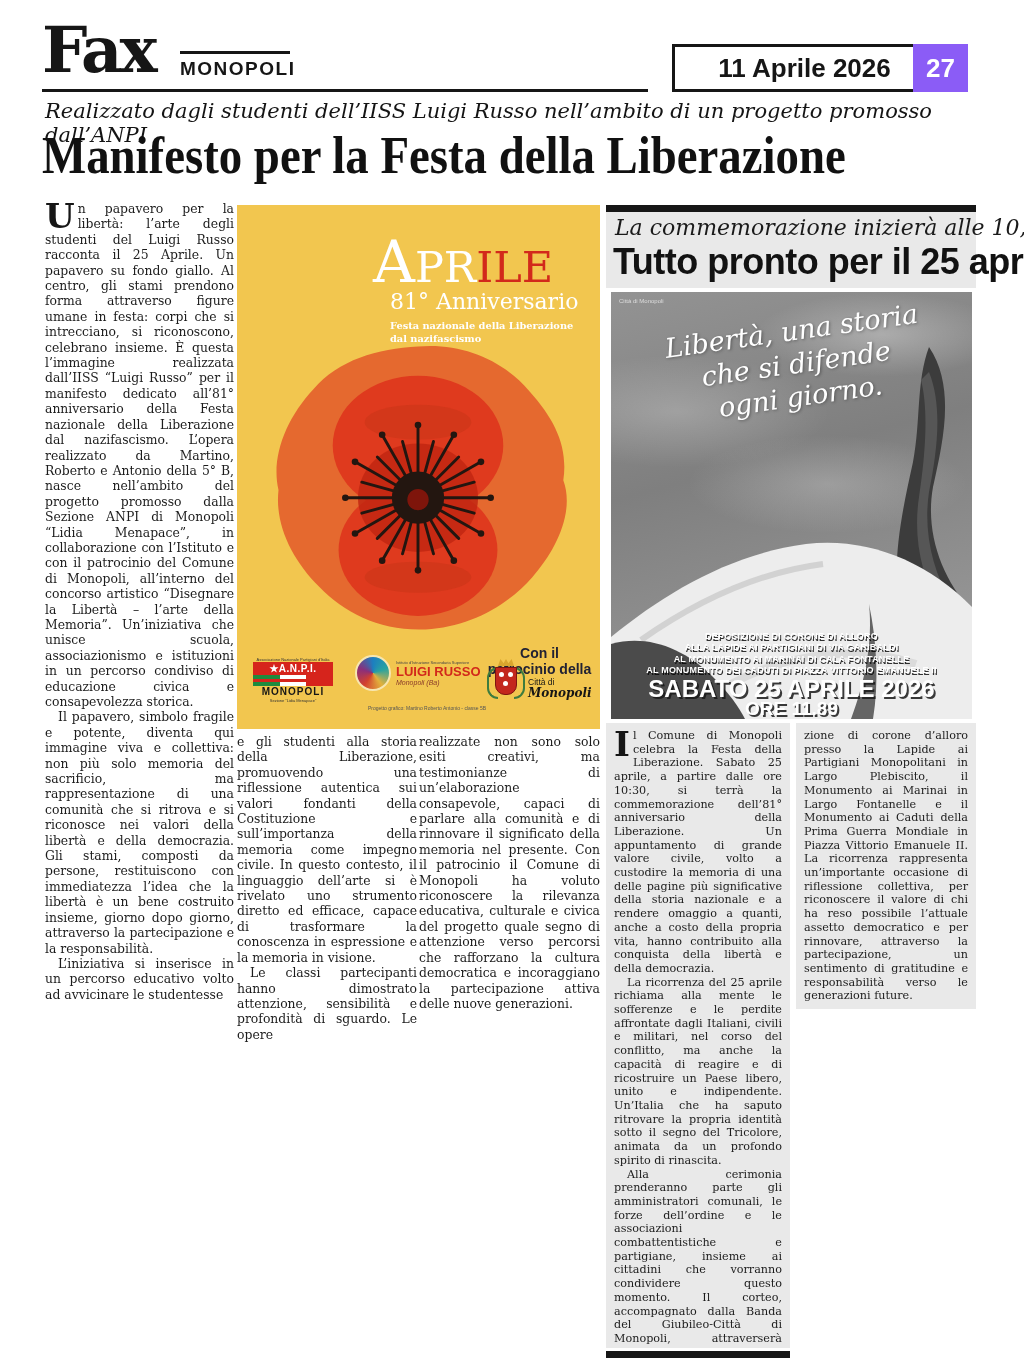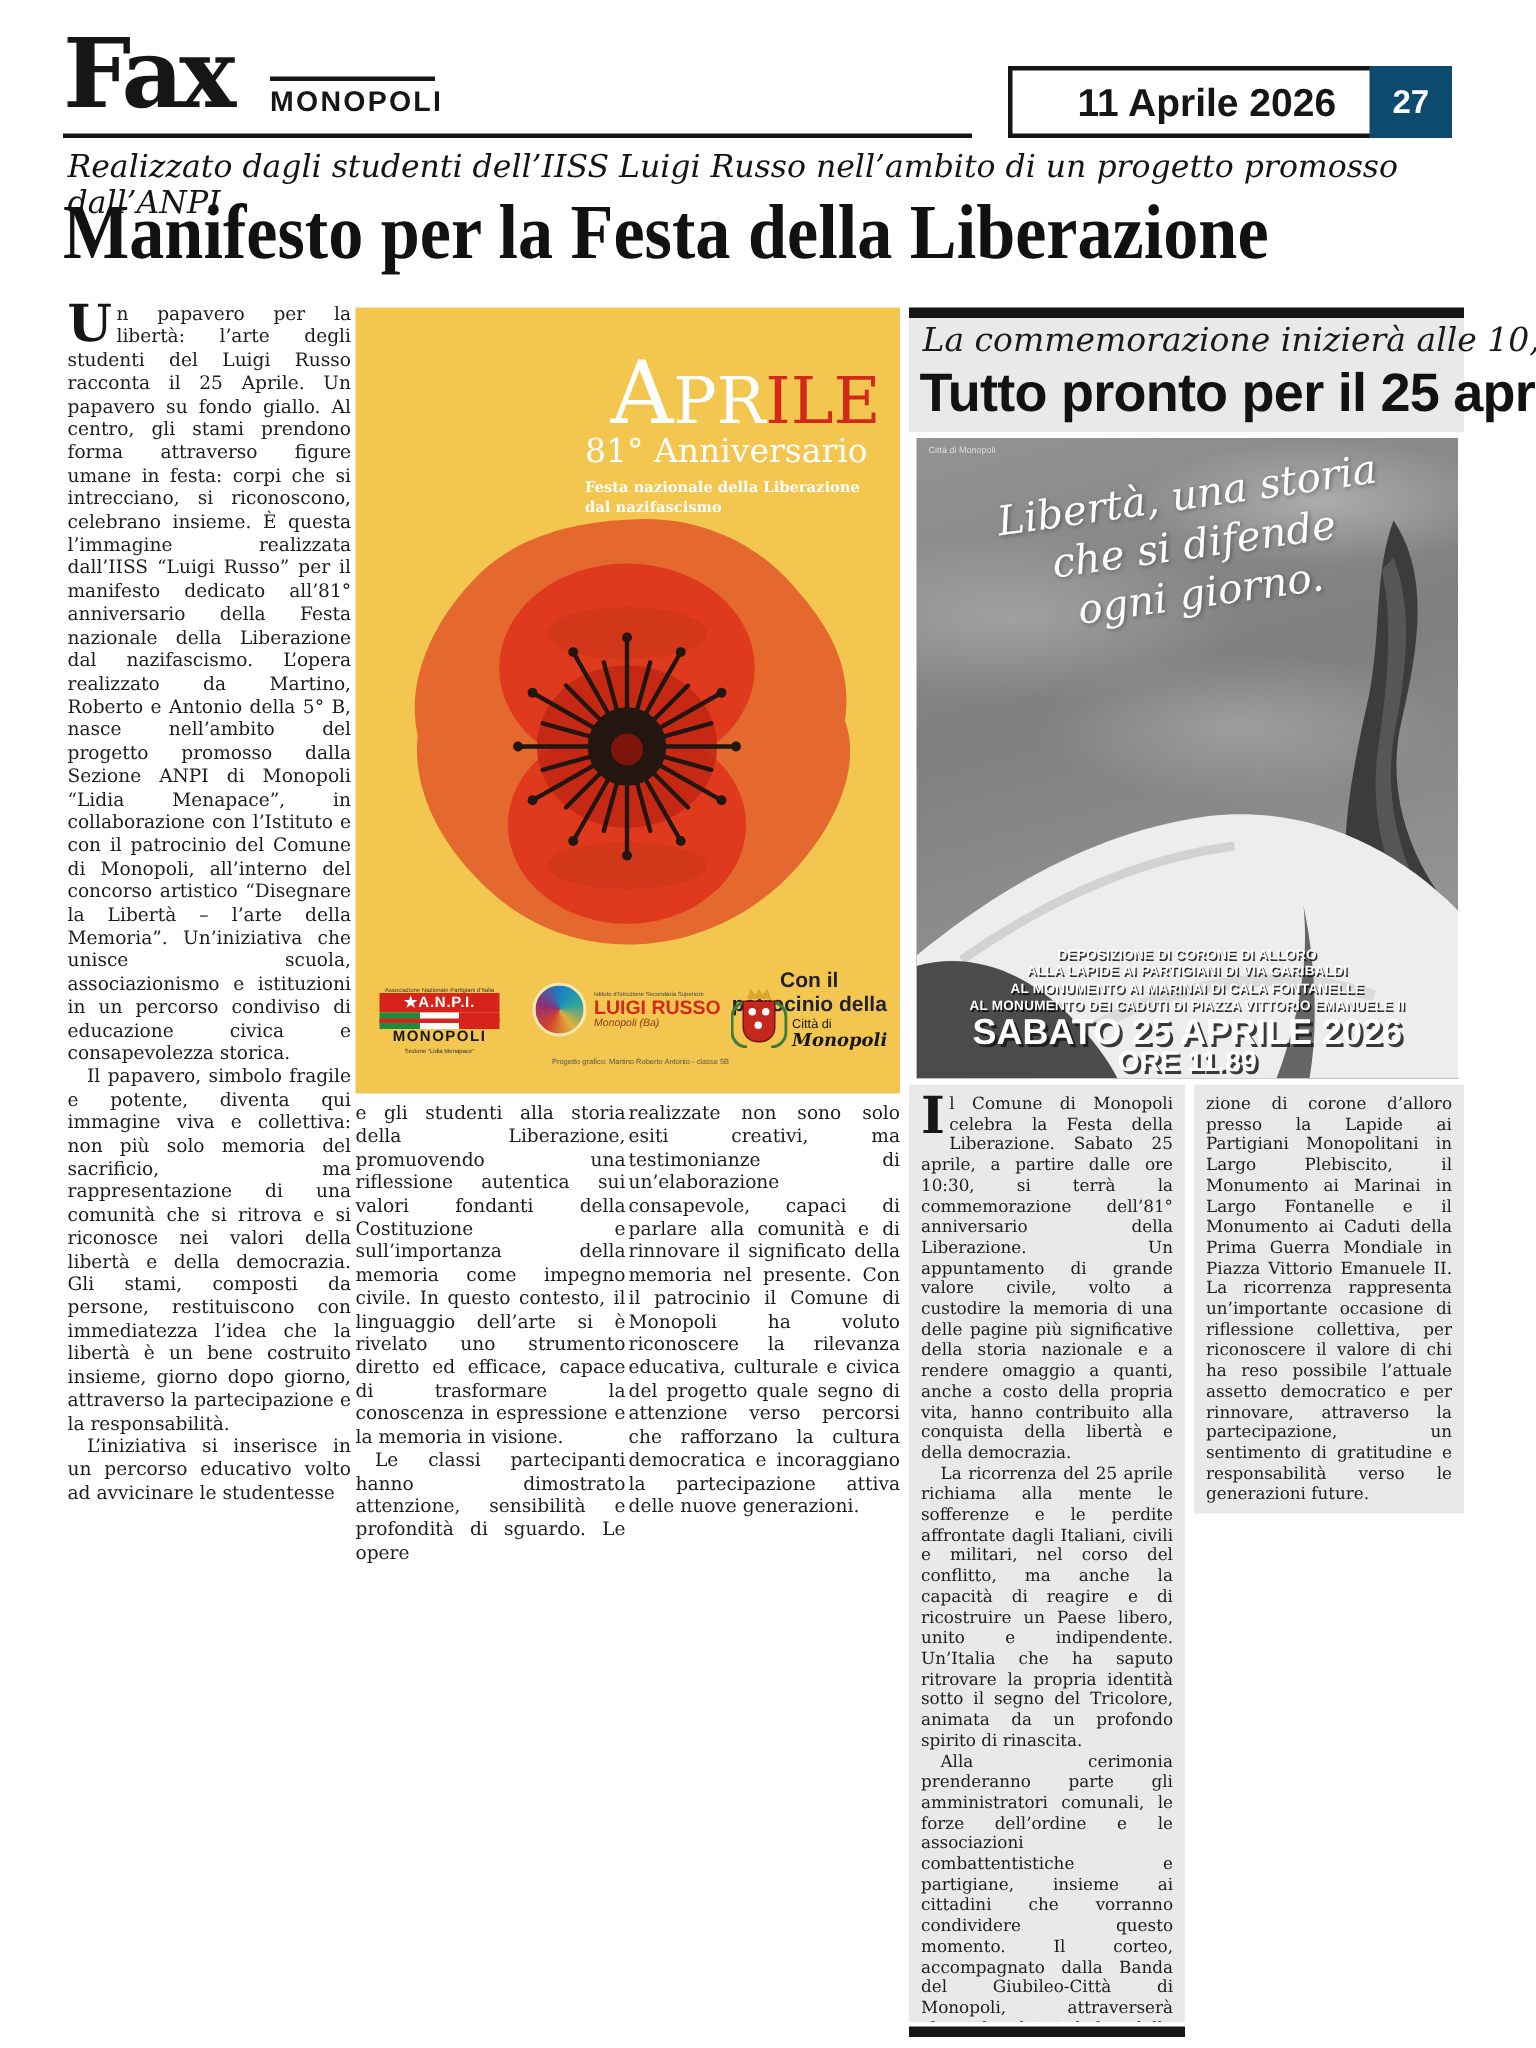--- a/index.html
+++ b/index.html
@@ -10,42 +10,42 @@
   
   .fax-logo{left:42px;top:18px;font-family:"DejaVu Serif",serif;font-weight:bold;
             font-size:64px;line-height:64px;letter-spacing:-3px;color:#161616;}
   .mono-rule{left:180px;top:51px;width:110px;height:3px;background:#161616;}
   .mono-label{left:180px;top:58px;font-family:"Liberation Sans",sans-serif;font-weight:bold;
               font-size:19px;letter-spacing:1.5px;color:#161616;}
   .head-rule{left:42px;top:89px;width:606px;height:3px;background:#161616;}
   .date-box{left:648px;top:44px;width:259px;height:42px;border:3px solid #161616;background:#fff;
             display:flex;align-items:center;justify-content:center;
             font-family:"Liberation Sans",sans-serif;font-weight:bold;font-size:26px;color:#161616;margin-left:24px;}
-  .page-box{left:913px;top:44px;width:55px;height:48px;background:#0c4a6e;color:#fff;
+  .page-box{left:913px;top:44px;width:55px;height:48px;background:#8b5cf6;color:#fff;
             display:flex;align-items:center;justify-content:center;
-            font-family:"Liberation Sans",sans-serif;font-weight:bold;font-size:22px;}
+            font-family:"Liberation Sans",sans-serif;font-weight:bold;font-size:26px;}
   .kicker{left:45px;top:99px;width:935px;font-style:italic;font-size:21px;color:#141414;}
   .headline-wrap{left:42px;top:128px;width:940px;}
   .headline{font-family:"Liberation Serif",serif;font-weight:bold;font-size:52px;line-height:56px;
             color:#111;white-space:nowrap;transform:scaleX(.9);transform-origin:left center;}
 
   
   .bodycol{font-size:12.4px;line-height:15.4px;text-align:justify;color:#1c1c1c;}
   .bodycol p{margin:0;}
   .bodycol p.indent{text-indent:13px;}
   .dropcap{float:left;font-weight:bold;font-size:34px;line-height:27px;padding:2px 3px 0 0;color:#161616;}
   .lcol1{left:45px;top:201px;width:189px;}
   .lcol2{left:237px;top:734px;width:180px;}
   .lcol3{left:419px;top:734px;width:181px;}
 
   
   .poster-y{left:237px;top:205px;width:363px;height:524px;background:#F2C64F;overflow:hidden;}
   .py-25{position:absolute;left:26px;top:22px;font-family:"DejaVu Serif",serif;font-weight:bold;
          font-size:104px;line-height:104px;color:#1F8B3E;letter-spacing:-4px;}
-  .py-aprile{position:absolute;left:170px;top:28px;font-family:"DejaVu Serif",serif;white-space:nowrap;}
+  .py-aprile{position:absolute;left:136px;top:28px;font-family:"DejaVu Serif",serif;white-space:nowrap;}
   .py-a{font-size:58px;line-height:58px;color:#fff;}
   .py-pr{font-size:43px;color:#fff;}
   .py-ile{font-size:43px;color:#D2291B;}
   .py-ann{position:absolute;left:153px;top:84px;font-size:22px;color:#fff;font-family:"DejaVu Serif",serif;}
   .py-sub{position:absolute;left:153px;font-size:9.8px;font-weight:bold;color:#fff;line-height:13px;}
   .py-sub1{top:114px;} .py-sub2{top:127px;}
   .poppy{position:absolute;left:8px;top:128px;width:346px;height:310px;}
 
   .logos{position:absolute;left:0;top:440px;width:363px;height:84px;font-family:"Liberation Sans",sans-serif;}
   .anpi{position:absolute;left:16px;top:12px;width:80px;text-align:center;}

